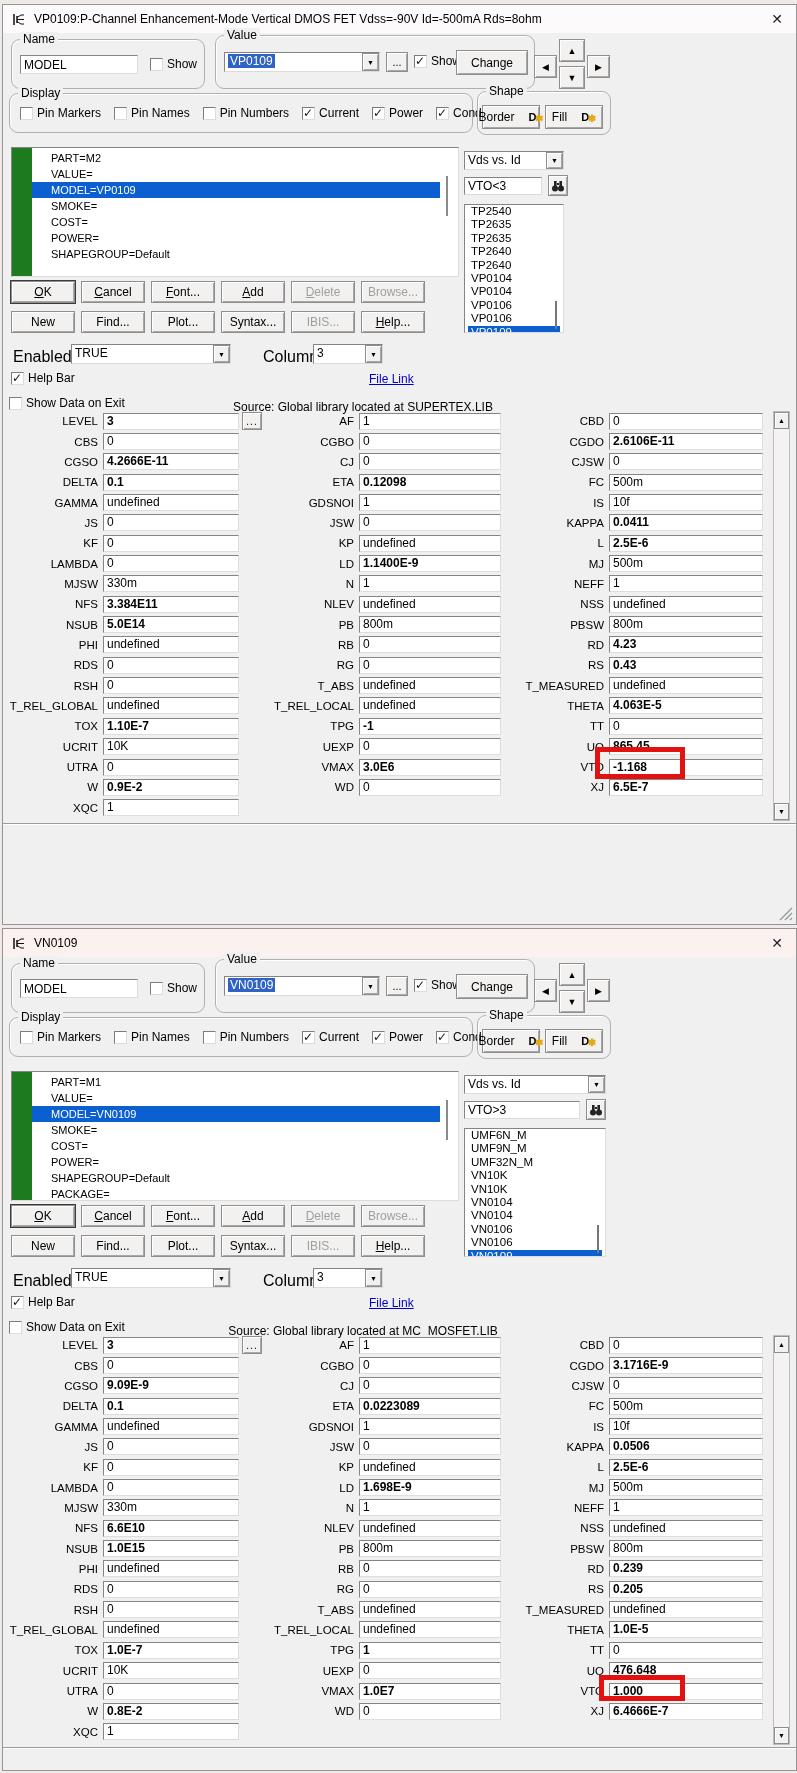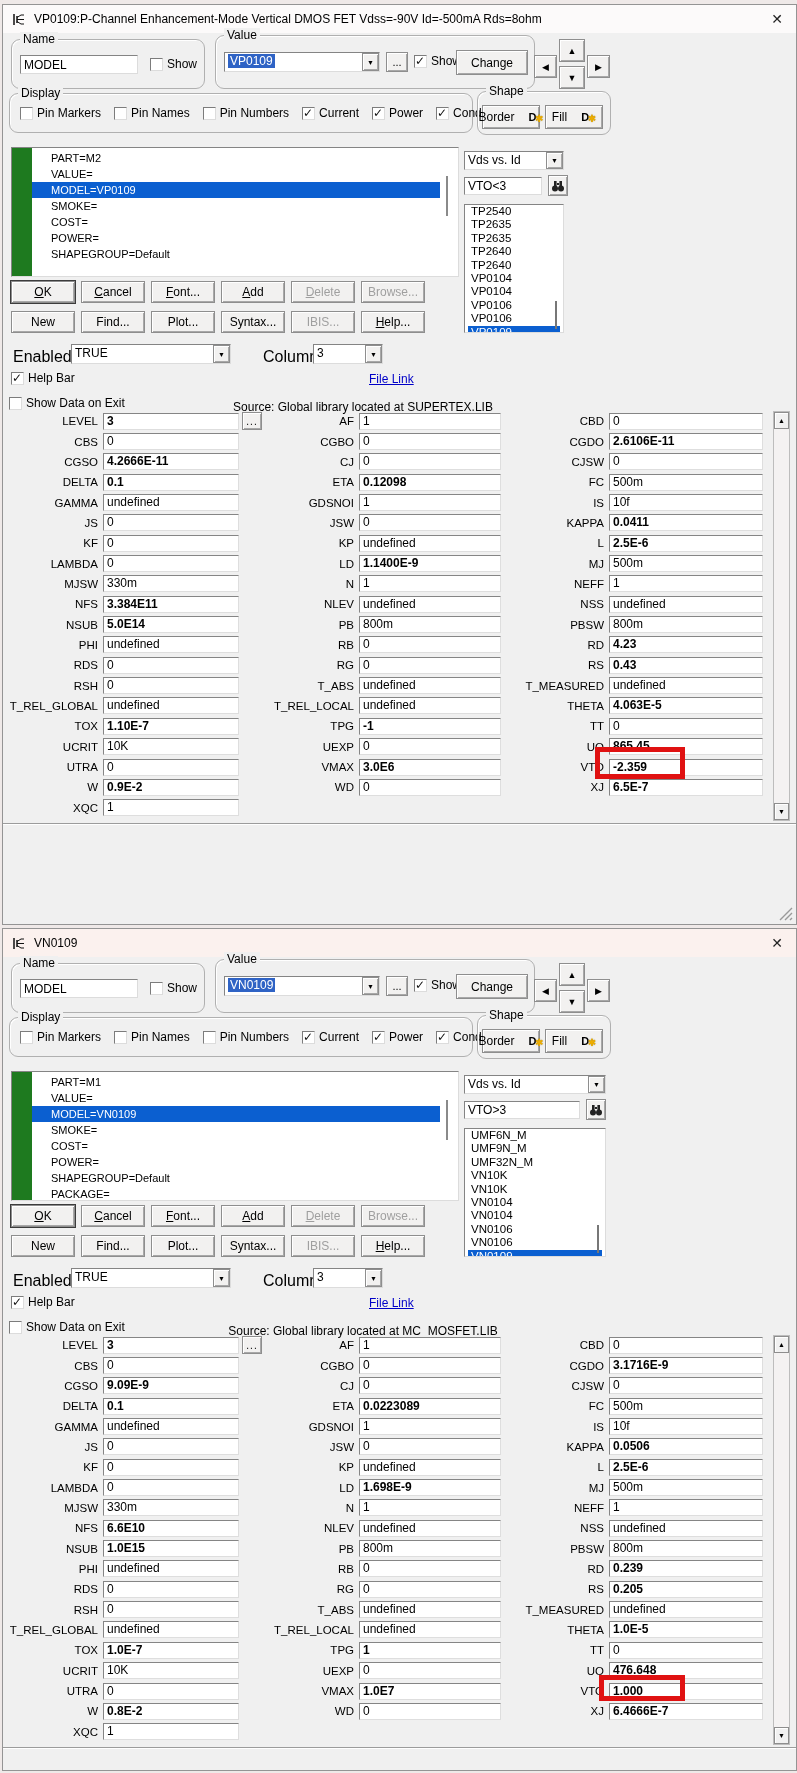--- a/index.html
+++ b/index.html
@@ -539,21 +539,21 @@
         <div class="prow">
           <span class="plabel">TT</span>
           <span class="pinput">0</span>
         </div>
         <div class="prow">
           <span class="plabel">UO</span>
           <span class="pinput b">865.45</span>
         </div>
         <div class="prow">
           <span class="plabel">VTO</span>
-          <span class="pinput b hl">-2.359</span>
+          <span class="pinput b hl">-1.168</span>
         </div>
         <div class="prow">
           <span class="plabel">XJ</span>
           <span class="pinput b">6.5E-7</span>
         </div>
       </div>
 
   <div class="vscroll">
     <span class="sarr up">▲</span>
     <span class="sarr dn">▼</span>

